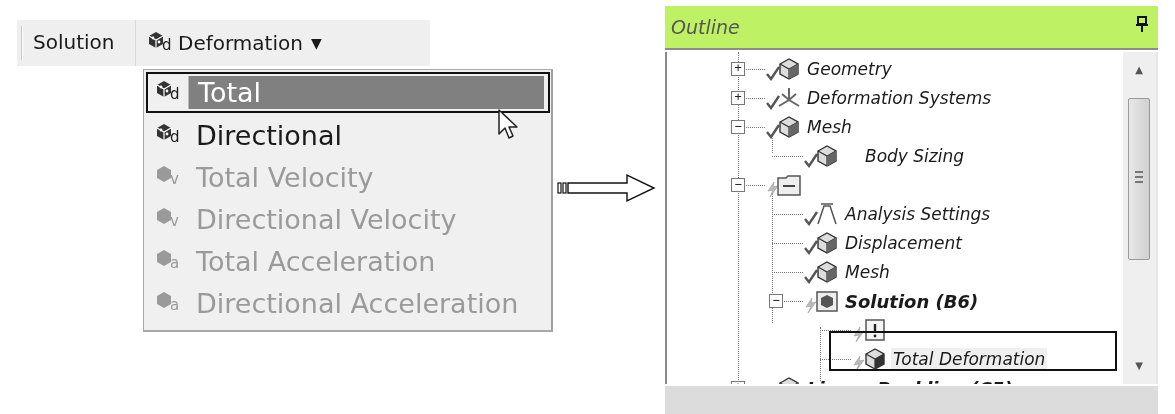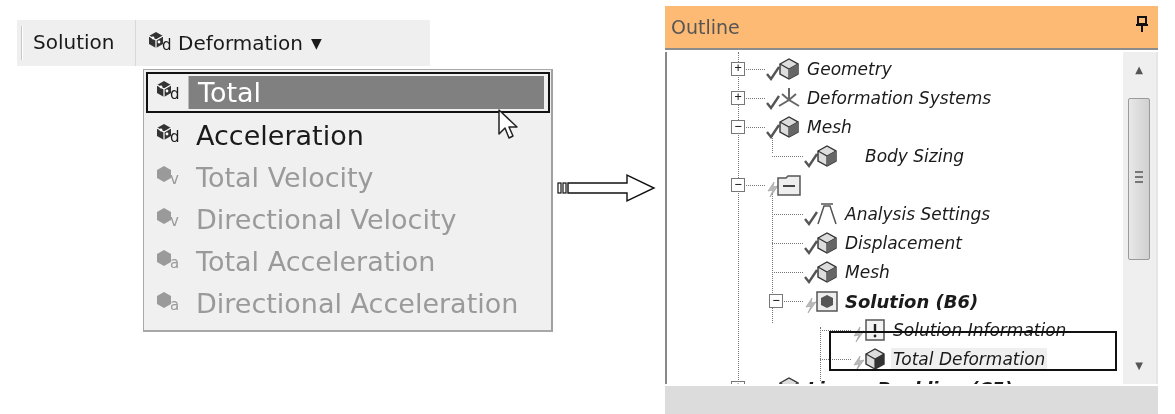--- a/index.html
+++ b/index.html
@@ -27,21 +27,21 @@
   .menu-item.sel .txt { color: #ffffff; left: 50px; }
   .menu-item.sel .ic { left: 6px; top: 5px; }
   .menu-item.dis .txt { color: #9a9a9a; }
 
   .cursor { position: absolute; left: 497px; top: 108px; width: 24px; height: 34px; }
 
   .arrow { position: absolute; left: 557px; top: 173px; width: 100px; height: 30px; }
 
   
   .outline { position: absolute; left: 665px; top: 6px; width: 493px; height: 408px; background: #ffffff; }
-  .outline-header { position: absolute; left: 0; top: 0; width: 493px; height: 44px; background: #fdba74; border-bottom: 2px solid #8c8c8c; }
+  .outline-header { position: absolute; left: 0; top: 0; width: 493px; height: 44px; background: #bef264; border-bottom: 2px solid #8c8c8c; font-style: italic; }
   .outline-title { position: absolute; left: 6px; top: 10px; font-size: 19px; color: #555; }
   .pin { position: absolute; right: 10px; top: 10px; font-size: 16px; font-weight: bold; color: #111; cursor: pointer; }
   .tree-area { position: absolute; left: 0; top: 46px; width: 493px; height: 332px; border-left: 2px solid #888; border-right: 2px solid #e6e6e6; overflow: hidden; }
   .bottom-strip { position: absolute; left: 0; top: 380px; width: 493px; height: 28px; background: #dcdcdc; }
 
   .tree { position: absolute; left: 0; top: 0; width: 458px; height: 332px; overflow: hidden; }
   .row { position: absolute; height: 30px; display: flex; align-items: center; cursor: pointer; }
   .row .label { font-size: 17px; color: #1a1a1a; white-space: nowrap; padding: 1px 2px; font-style: italic; }
   .row .label.bold { font-weight: bold; font-size: 18px; }
   .row .label.sel { background: #efefef; }
@@ -93,21 +93,21 @@
         </svg><span class="sub" style="color:#1a1a1a">d</span></span>
       <span class="txt">Total</span>
     </div>
     <div class="menu-item" style="top: 44px;">
       <span class="ic icon-d"><svg width="20" height="20" viewBox="0 0 20 20">
           <path d="M3 6 L10 2 L17 6 L17 14 L10 18 L3 14 Z" fill="#333"></path>
           <path d="M3 6 L10 10 L17 6 M10 10 L10 18" stroke="#fff" stroke-width="1.2" fill="none"></path>
           <circle cx="7" cy="8" r="1.4" fill="#fff"></circle>
           <circle cx="13" cy="12" r="1.4" fill="#fff"></circle>
         </svg><span class="sub" style="color:#1a1a1a">d</span></span>
-      <span class="txt">Acceleration</span>
+      <span class="txt">Directional</span>
     </div>
     <div class="menu-item dis" style="top: 86px;">
       <span class="ic icon-d"><svg width="20" height="20" viewBox="0 0 20 20">
           <path d="M3 6 L10 2 L17 6 L17 14 L10 18 L3 14 Z" fill="#9a9a9a"></path>
         </svg><span class="sub" style="color:#9a9a9a">v</span></span>
       <span class="txt">Total Velocity</span>
     </div>
     <div class="menu-item dis" style="top: 128px;">
       <span class="ic icon-d"><svg width="20" height="20" viewBox="0 0 20 20">
           <path d="M3 6 L10 2 L17 6 L17 14 L10 18 L3 14 Z" fill="#9a9a9a"></path>
@@ -262,23 +262,20 @@
         </div>
         <div class="hline" style="left: 153px; top: 278px; width: 31px;"></div>
         <span class="status" style="left: 184px; top: 274px;"><svg viewBox="0 0 16 16" width="16" height="16">
             <path d="M9 1 L3 10 L8 9 L5 16 L13 5 L8 6 Z" fill="#bbb" stroke="#999" stroke-width="0.6"></path>
           </svg></span>
         <span class="ticon" style="left: 196px; top: 266px;"><svg viewBox="0 0 24 24" width="24" height="24">
             <rect x="3" y="2" width="18" height="20" fill="#f4f4f4" stroke="#555" stroke-width="1.5"></rect>
             <line x1="12" y1="6" x2="12" y2="15" stroke="#222" stroke-width="2.4"></line>
             <circle cx="12" cy="18" r="1.4" fill="#222"></circle>
           </svg></span>
-        <div class="row" style="left: 224px; top: 263px;">
-          <span class="label">Solution Information</span>
-        </div>
         <div class="hline" style="left: 153px; top: 307px; width: 31px;"></div>
         <span class="status" style="left: 184px; top: 303px;"><svg viewBox="0 0 16 16" width="16" height="16">
             <path d="M9 1 L3 10 L8 9 L5 16 L13 5 L8 6 Z" fill="#bbb" stroke="#999" stroke-width="0.6"></path>
           </svg></span>
         <span class="ticon" style="left: 196px; top: 295px;"><svg viewBox="0 0 24 24" width="24" height="24">
             <path d="M3 7 L12 2 L21 7 L21 17 L12 22 L3 17 Z" fill="#ddd" stroke="#333" stroke-width="1.4"></path>
             <path d="M3 7 L12 12 L21 7 M12 12 L12 22" stroke="#333" stroke-width="1.2" fill="none"></path>
             <path d="M12 12 L21 7 L21 17 L12 22 Z" fill="#333"></path>
           </svg></span>
         <div class="row" style="left: 224px; top: 292px;">

